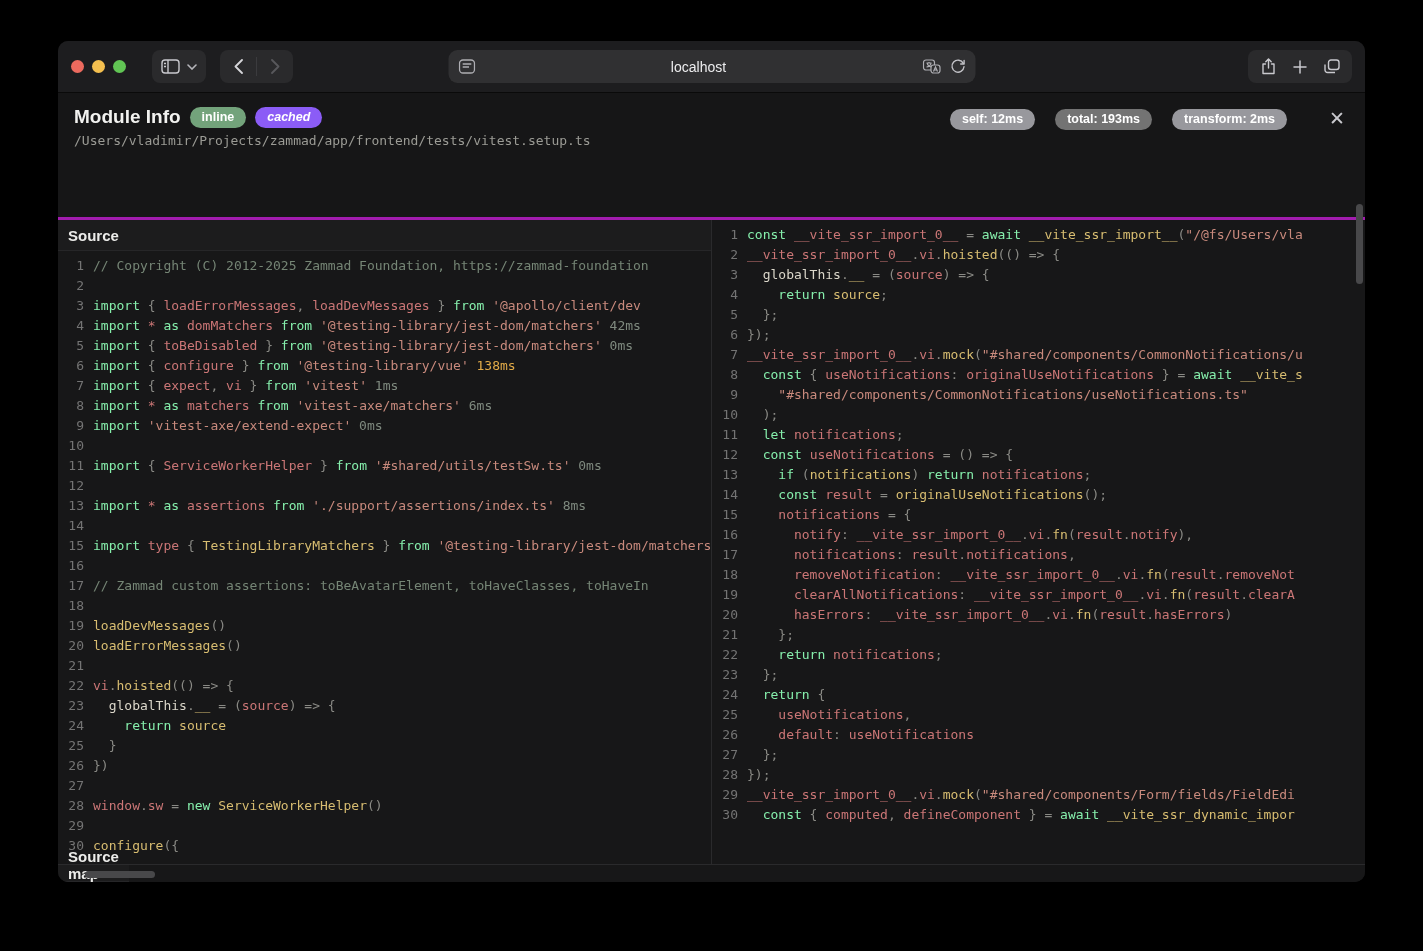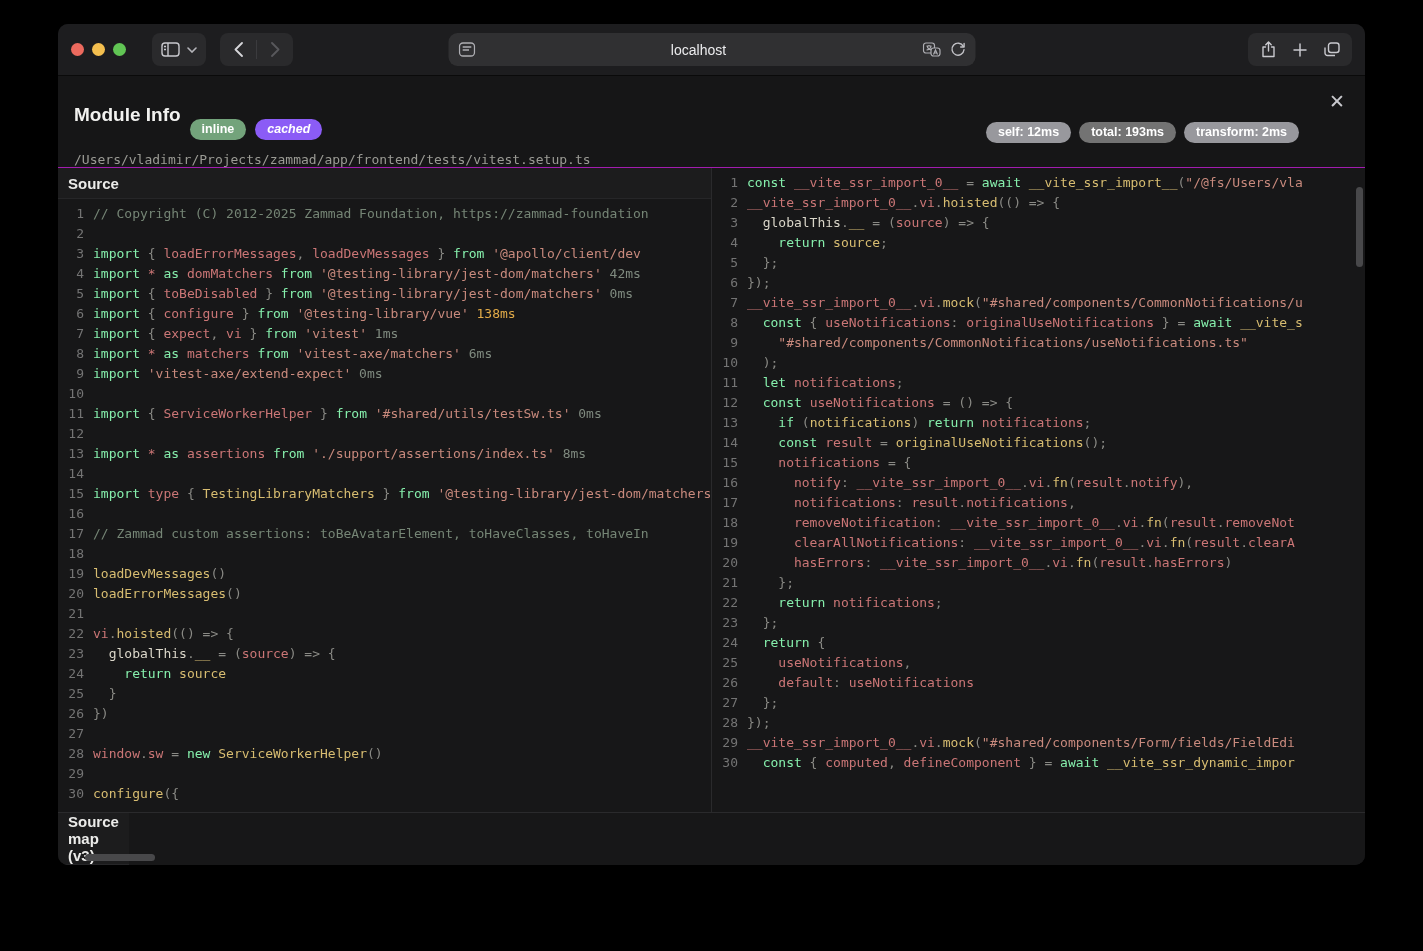--- a/index.html
+++ b/index.html
@@ -1,42 +1,42 @@
 <!DOCTYPE html>
 <html><head>
 <meta charset="utf-8">
 <style>
   html,body{margin:0;padding:0;}
   body{width:1423px;height:951px;background:#000;position:relative;font-family:"Liberation Sans",sans-serif;-webkit-font-smoothing:antialiased;}
-  .window{position:absolute;left:58px;top:24px;width:1307px;height:841px;background:#161617;border-radius:10px;overflow:hidden;display:flex;flex-direction:column;}
+  .window{position:absolute;left:58px;top:41px;width:1307px;height:841px;background:#161617;border-radius:10px;overflow:hidden;display:flex;flex-direction:column;}
   
   .toolbar{height:52px;flex:0 0 52px;background:#1d1d1f;display:flex;align-items:center;padding:0 13px;position:relative;border-bottom:1px solid #0a0a0a;box-sizing:border-box;}
   .traffic{display:flex;gap:8px;align-items:center;}
   .light{width:13px;height:13px;border-radius:50%;}
   .tbtn{background:#2a2a2c;border:none;border-radius:8px;height:33px;display:flex;align-items:center;justify-content:center;cursor:default;padding:0 9px;}
   .sidebar-btn{margin-left:26px;gap:7px;}
   .navgroup{margin-left:14px;display:flex;background:#2a2a2c;border-radius:8px;height:33px;align-items:stretch;}
   .navgroup .half{width:36px;display:flex;align-items:center;justify-content:center;background:none;border:none;}
   .navgroup .sep{width:1px;background:#3b3b3e;margin:7px 0;}
   .urlbar{position:absolute;left:50%;transform:translateX(-50%);width:527px;height:33px;background:#303032;border-radius:9px;display:flex;align-items:center;padding:0 10px;box-sizing:border-box;}
   .urlbar .urltext{flex:1;text-align:center;color:#ececee;font-size:14px;}
   .urlbar .right-icons{display:flex;gap:9px;align-items:center;}
   .rightgroup{margin-left:auto;display:flex;background:#2a2a2c;border-radius:8px;height:33px;align-items:center;padding:0 4px;}
   .rightgroup .seg{width:32px;height:33px;display:flex;align-items:center;justify-content:center;background:none;border:none;}
   svg.ic{display:block;}
   
   .module-header{flex:0 0 76px;display:flex;justify-content:space-between;padding:13px 16px 0;box-sizing:border-box;background:#161617;}
   .mh-left .title-row{display:flex;align-items:center;gap:9px;text-align:center;}
   .mh-title{font-size:19px;font-weight:700;color:#f2f2f0;margin:0;}
-  .badge{display:inline-block;padding:3px 12px;border-radius:999px;font-size:12.5px;font-weight:700;color:#fff;line-height:1.2;margin-top:30px;}
-  .mh-path{margin-top:12px;font-family:"DejaVu Sans Mono",monospace;font-size:13px;color:#9b9b95;}
-  .mh-right{display:flex;align-items:flex-start;gap:8px;padding-top:3px;}
+  .badge{display:inline-block;padding:3px 12px;border-radius:999px;font-size:12.5px;font-weight:700;color:#fff;line-height:1.2;}
+  .mh-path{margin-top:5px;font-family:"DejaVu Sans Mono",monospace;font-size:13px;color:#9b9b95;}
+  .mh-right{display:flex;align-items:flex-start;gap:20px;padding-top:3px;}
   .closebtn{background:none;border:none;color:#c9c9ce;font-size:19px;line-height:19px;margin-left:18px;padding:0 4px;cursor:default;}
   
-  .panes{flex:0 0 644px;display:flex;border-top:1px solid #a21caf;min-height:0;}
+  .panes{flex:0 0 644px;display:flex;border-top:3px solid #a21caf;min-height:0;margin-top:48px;}
   .pane{flex:1;min-width:0;display:flex;flex-direction:column;}
   .pane.transformed{border-left:1px solid #2a2a2c;}
   .panel-header{flex:0 0 31px;display:flex;align-items:center;padding:0 10px;font-size:15px;font-weight:700;color:#ececea;background:#1c1c1d;border-bottom:1px solid #262628;box-sizing:border-box;}
   .code{flex:1;overflow:hidden;padding-top:5px;font-family:"DejaVu Sans Mono",monospace;font-size:13px;line-height:20px;white-space:pre;background:#171718;}
   .line{display:flex;height:20px;}
   .ln{flex:0 0 26px;text-align:right;color:#747474;margin-right:9px;user-select:none;}
   .lc{flex:1;min-width:0;overflow:hidden;}
   .tk-k{color:#86efac;}
   .tk-v{color:#cb7676;}
   .tk-s{color:#c98a7d;}

